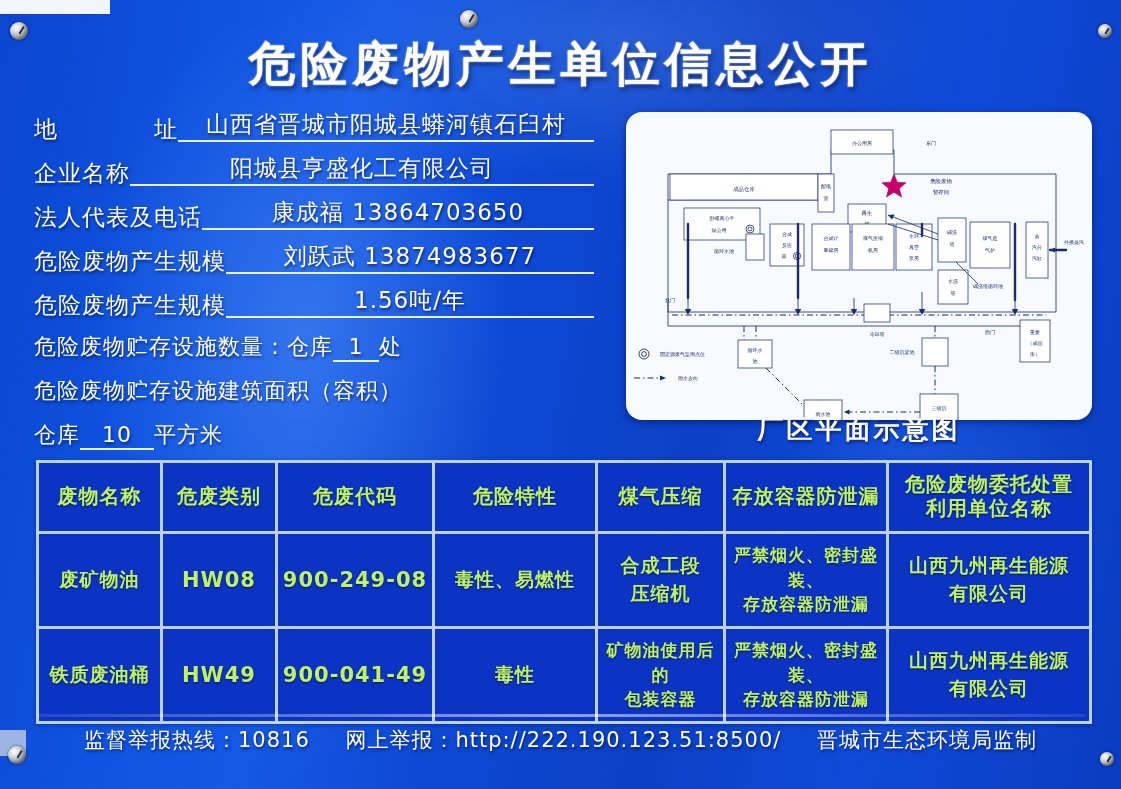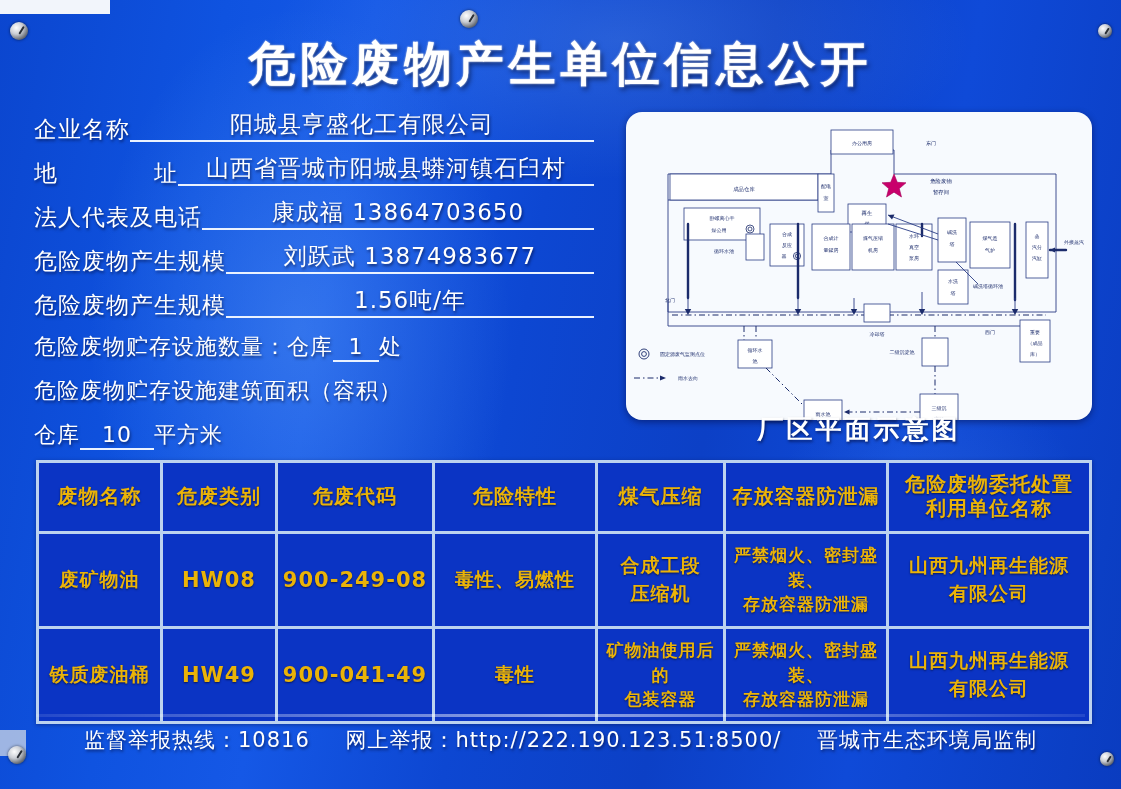--- a/index.html
+++ b/index.html
@@ -74,21 +74,21 @@
 
   
   #tbl{
     position:absolute;left:36px;top:460px;width:1049px;
     border-collapse:separate;border-spacing:3px;
     background:#bcd3ef;
     table-layout:fixed;
     box-shadow:0 1px 4px rgba(0,0,40,.35);
   }
   #tbl td,#tbl th{
-    background:#0b34c4;color:#eab308;text-align:center;vertical-align:middle;
+    background:#0b34c4;color:#bef264;text-align:center;vertical-align:middle;
     font-weight:bold;letter-spacing:1px;
     text-shadow:0 1px 2px rgba(0,0,20,.6);
     padding:4px 3px;
   }
   #tbl th{font-size:20px;height:60px;line-height:1.18;}
   #tbl td{font-size:21px;height:84px;line-height:1.45;}
   #tbl td.small{font-size:17px;margin-top:25px;}
   #tbl td.mid{font-size:19px;}
   .c1{width:121px}.c2{width:112px}.c3{width:154px}.c4{width:160px}
   .c5{width:125px}.c6{width:160px}.c7{width:200px}
@@ -119,27 +119,27 @@
 <div class="screw" style="left:460px;top:10px;"></div>
 <div class="screw sm" style="left:1098px;top:24px;"></div>
 <div class="screw" style="left:8px;top:746px;"></div>
 <div class="screw sm" style="left:1100px;top:752px;"></div>
 
 <div id="title">危险废物产生单位信息公开</div>
 
 <div id="info">
 
   <div class="row">
+    <span class="lbl">地　　　　址</span>
+    <span class="fill">山西省晋城市阳城县蟒河镇石臼村</span>
+  </div>
+
+  <div class="row">
     <span class="lbl">企业名称</span>
     <span class="fill">阳城县亨盛化工有限公司</span>
-  </div>
-
-  <div class="row">
-    <span class="lbl">地　　　　址</span>
-    <span class="fill">山西省晋城市阳城县蟒河镇石臼村</span>
   </div>
 
   <div class="row">
     <span class="lbl">法人代表及电话</span>
     <span class="fill">康成福 13864703650</span>
   </div>
 
   <div class="row">
     <span class="lbl">危险废物产生规模</span>
     <span class="fill">刘跃武 13874983677</span>

